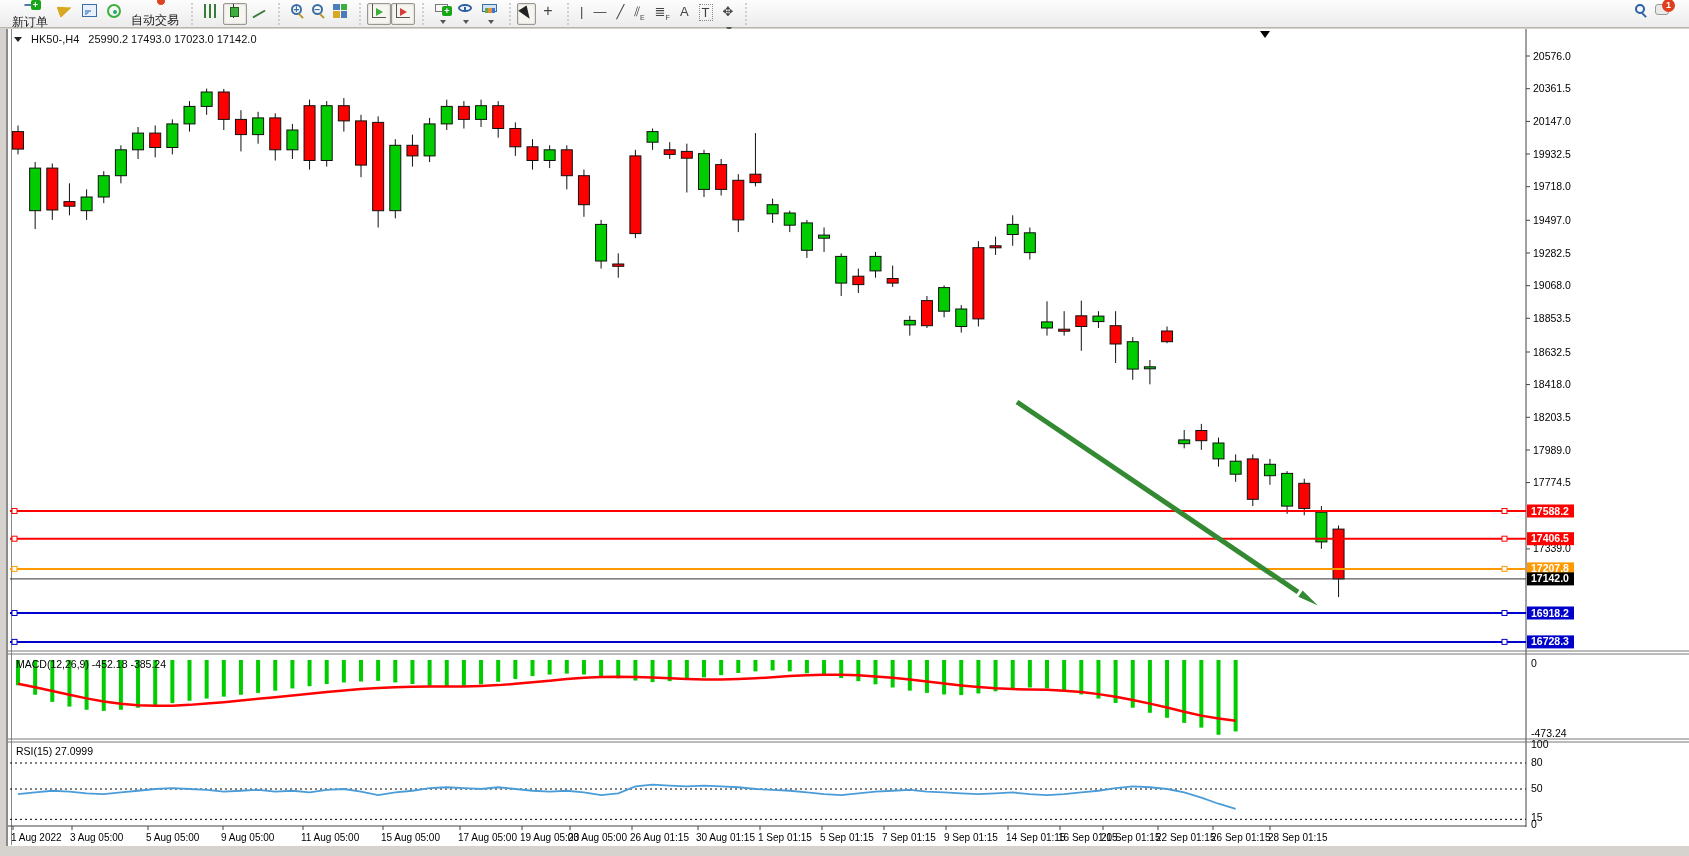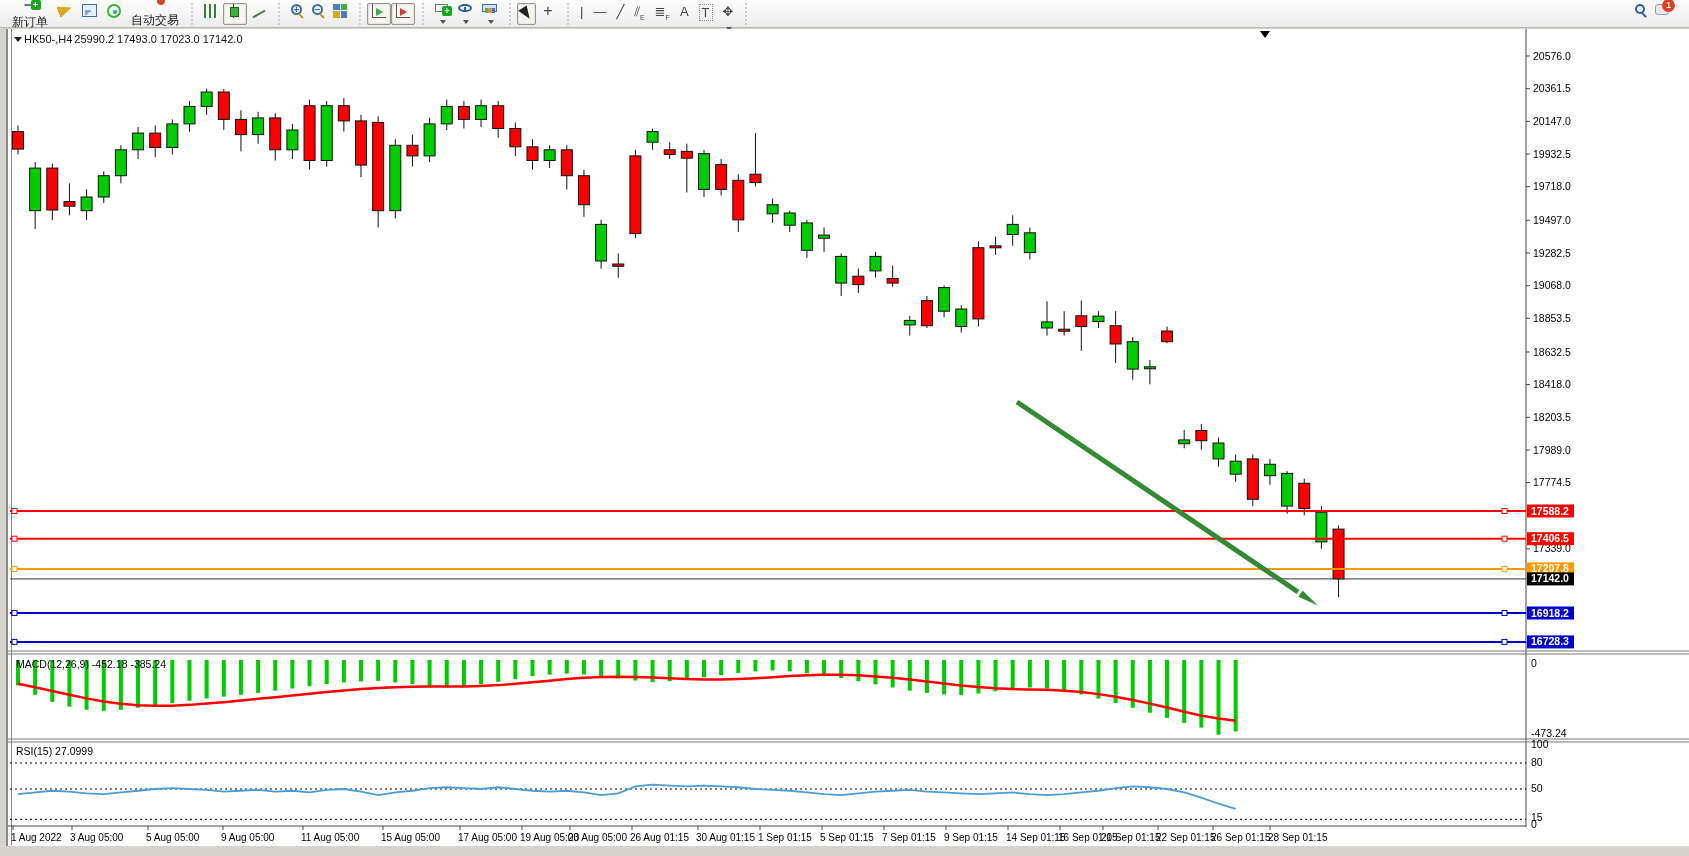--- a/index.html
+++ b/index.html
@@ -73,21 +73,21 @@
   .i-mag::after { content:""; position:absolute; right:-4px; bottom:-4px; width:6px; height:2px;
      background:#2a5fa5; transform:rotate(45deg); }
   .i-chat { width:14px; height:11px; background:#e9e9e9; border:1px solid #999; border-radius:3px; }
   .badge { position:absolute; right:-7px; top:-6px; min-width:13px; height:13px; border-radius:7px;
      background:#e03c1e; color:#fff; font-size:9px; font-weight:bold; line-height:13px; text-align:center; padding:0 2px; }
   
   .chartwin { position:absolute; left:6px; top:29px; width:1683px; height:817px;
      background:#fff; border-left:2px solid #8a8a8a; }
   #chartsvg { position:absolute; left:0; top:0; }
   .chdr { position:absolute; left:6px; top:4px; font-size:11px; color:#111;
-     display:flex; align-items:center; gap:2px; }
+     display:flex; align-items:center; gap:9px; }
   .chdr .tri { width:0; height:0; border-top:5px solid #222; border-left:4px solid transparent;
      border-right:4px solid transparent; }
   .bottomstrip { position:absolute; left:0; top:847px; width:1689px; height:9px; background:#d6d3ce; }
 </style>
 </head>
 <body>
 
 <div class="toolbar">
   <div class="tgroup">
     <div class="tbtn">

